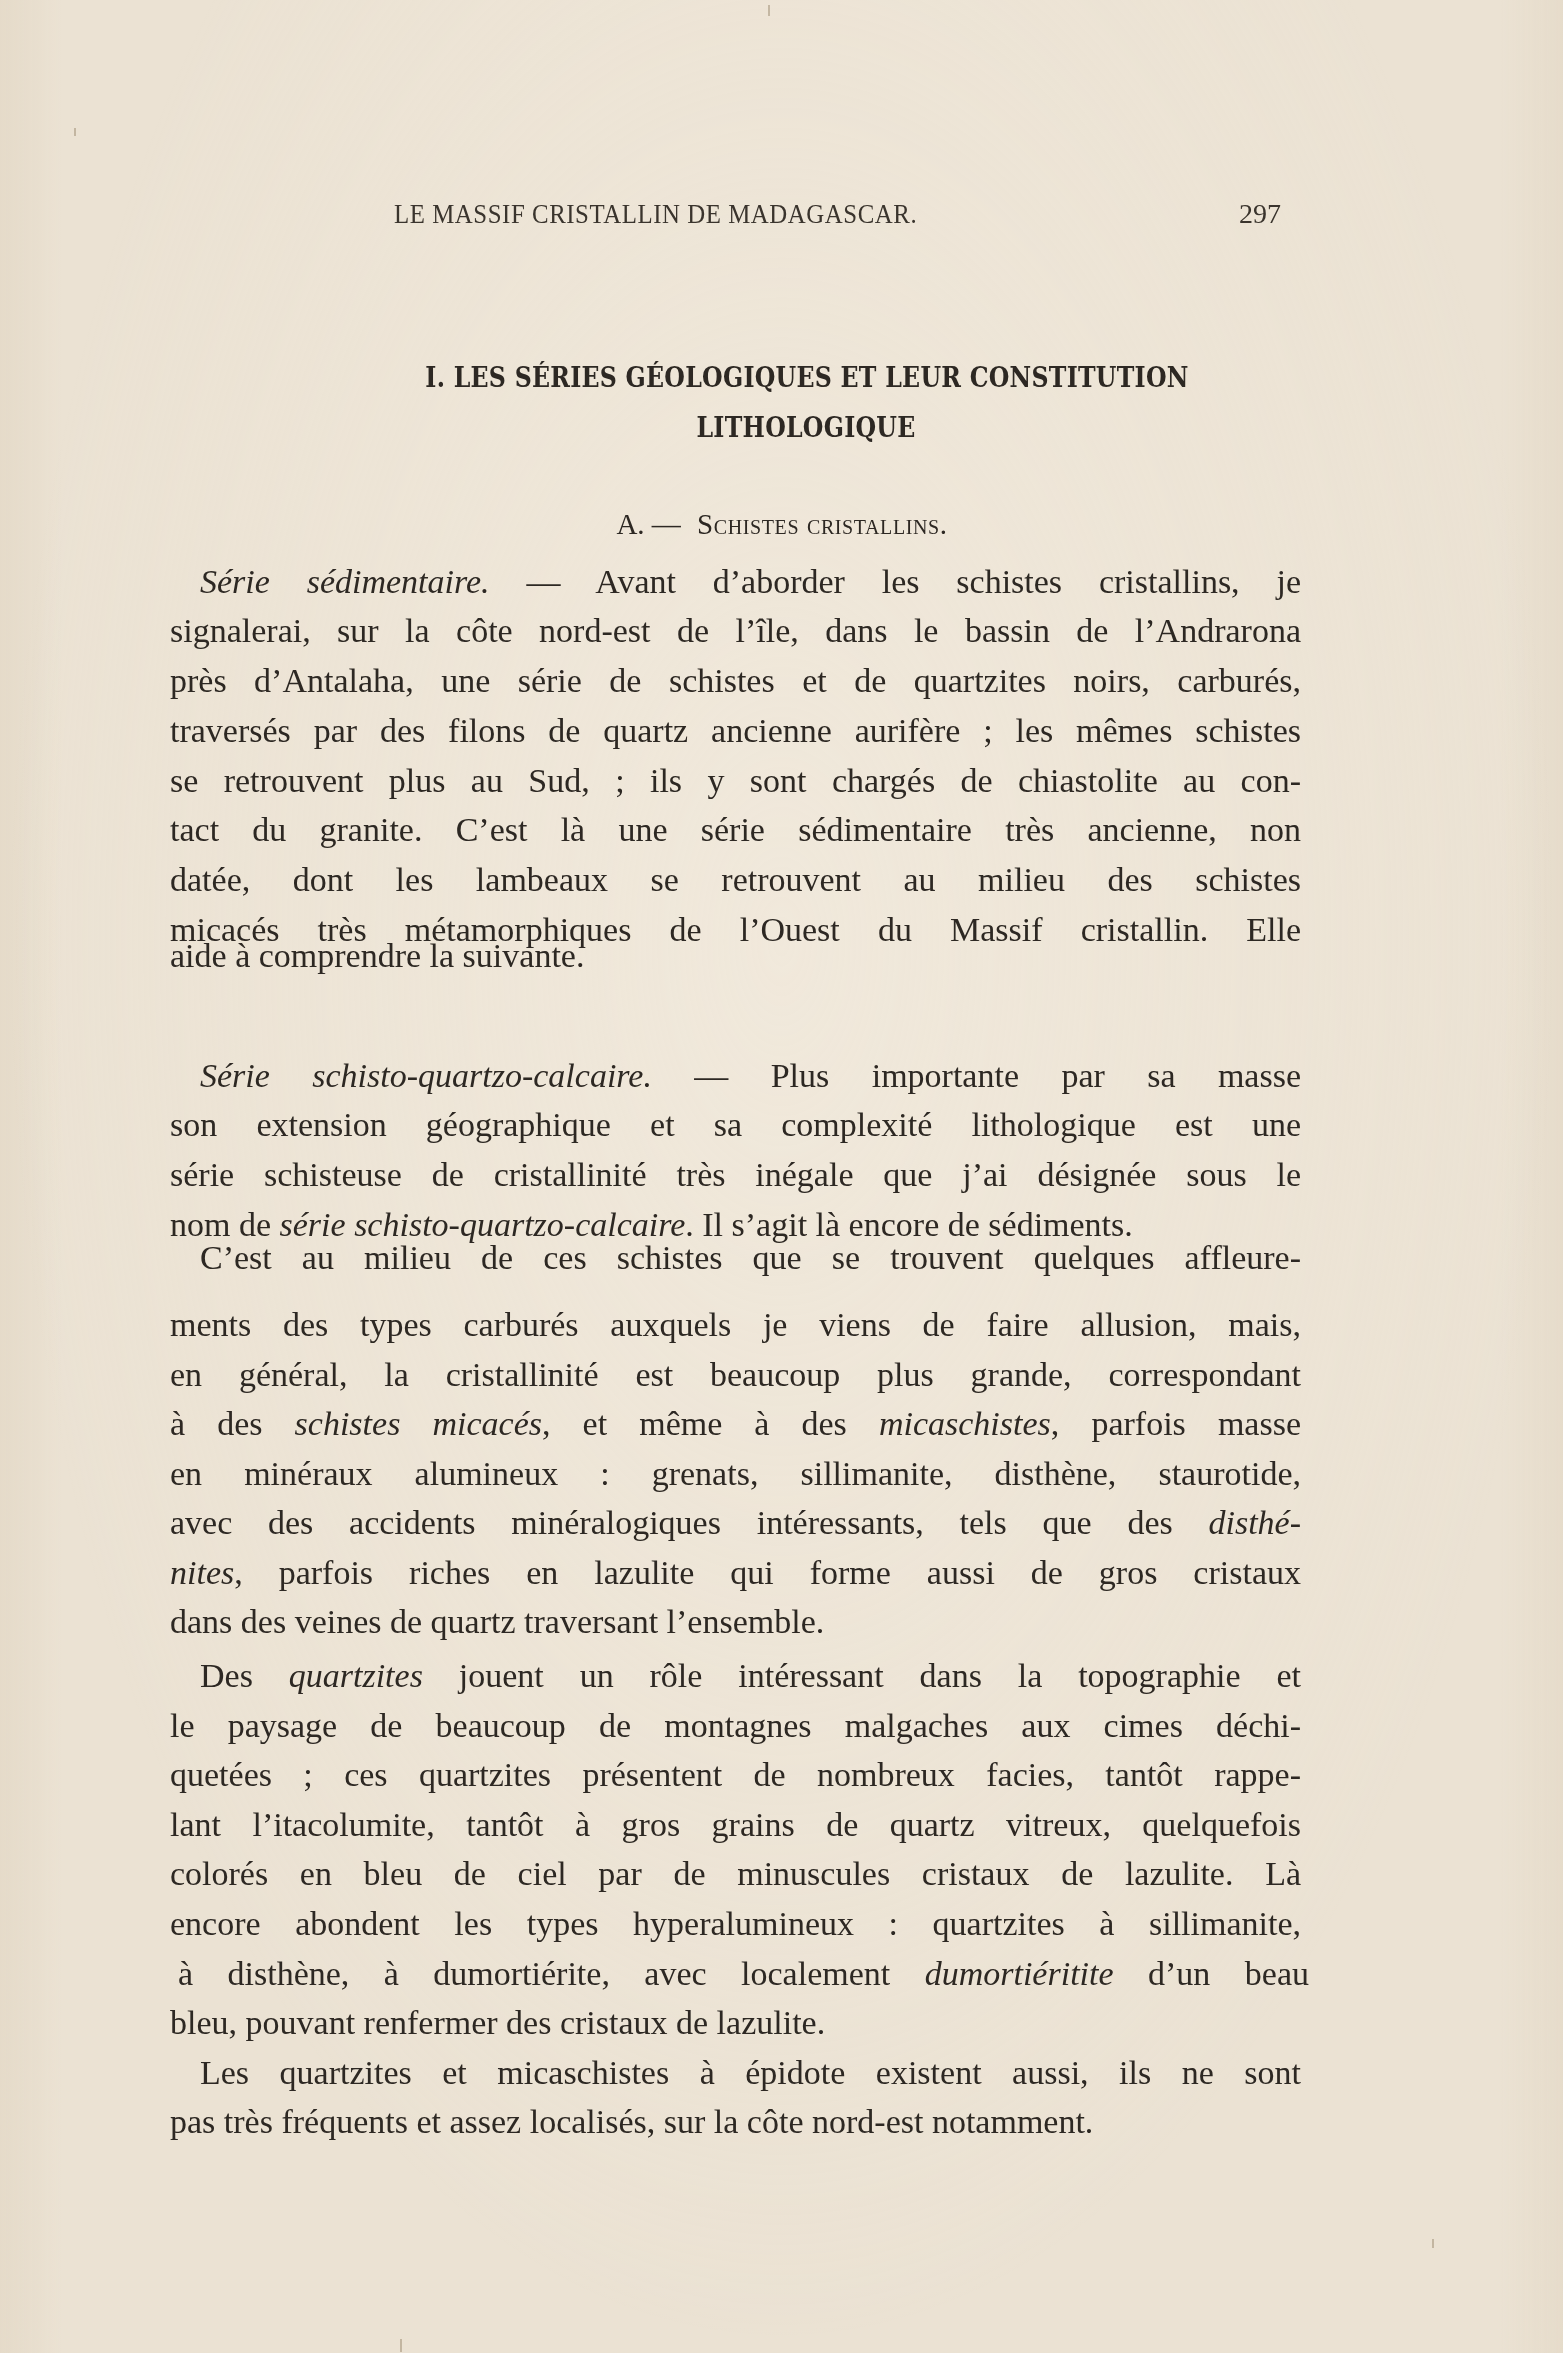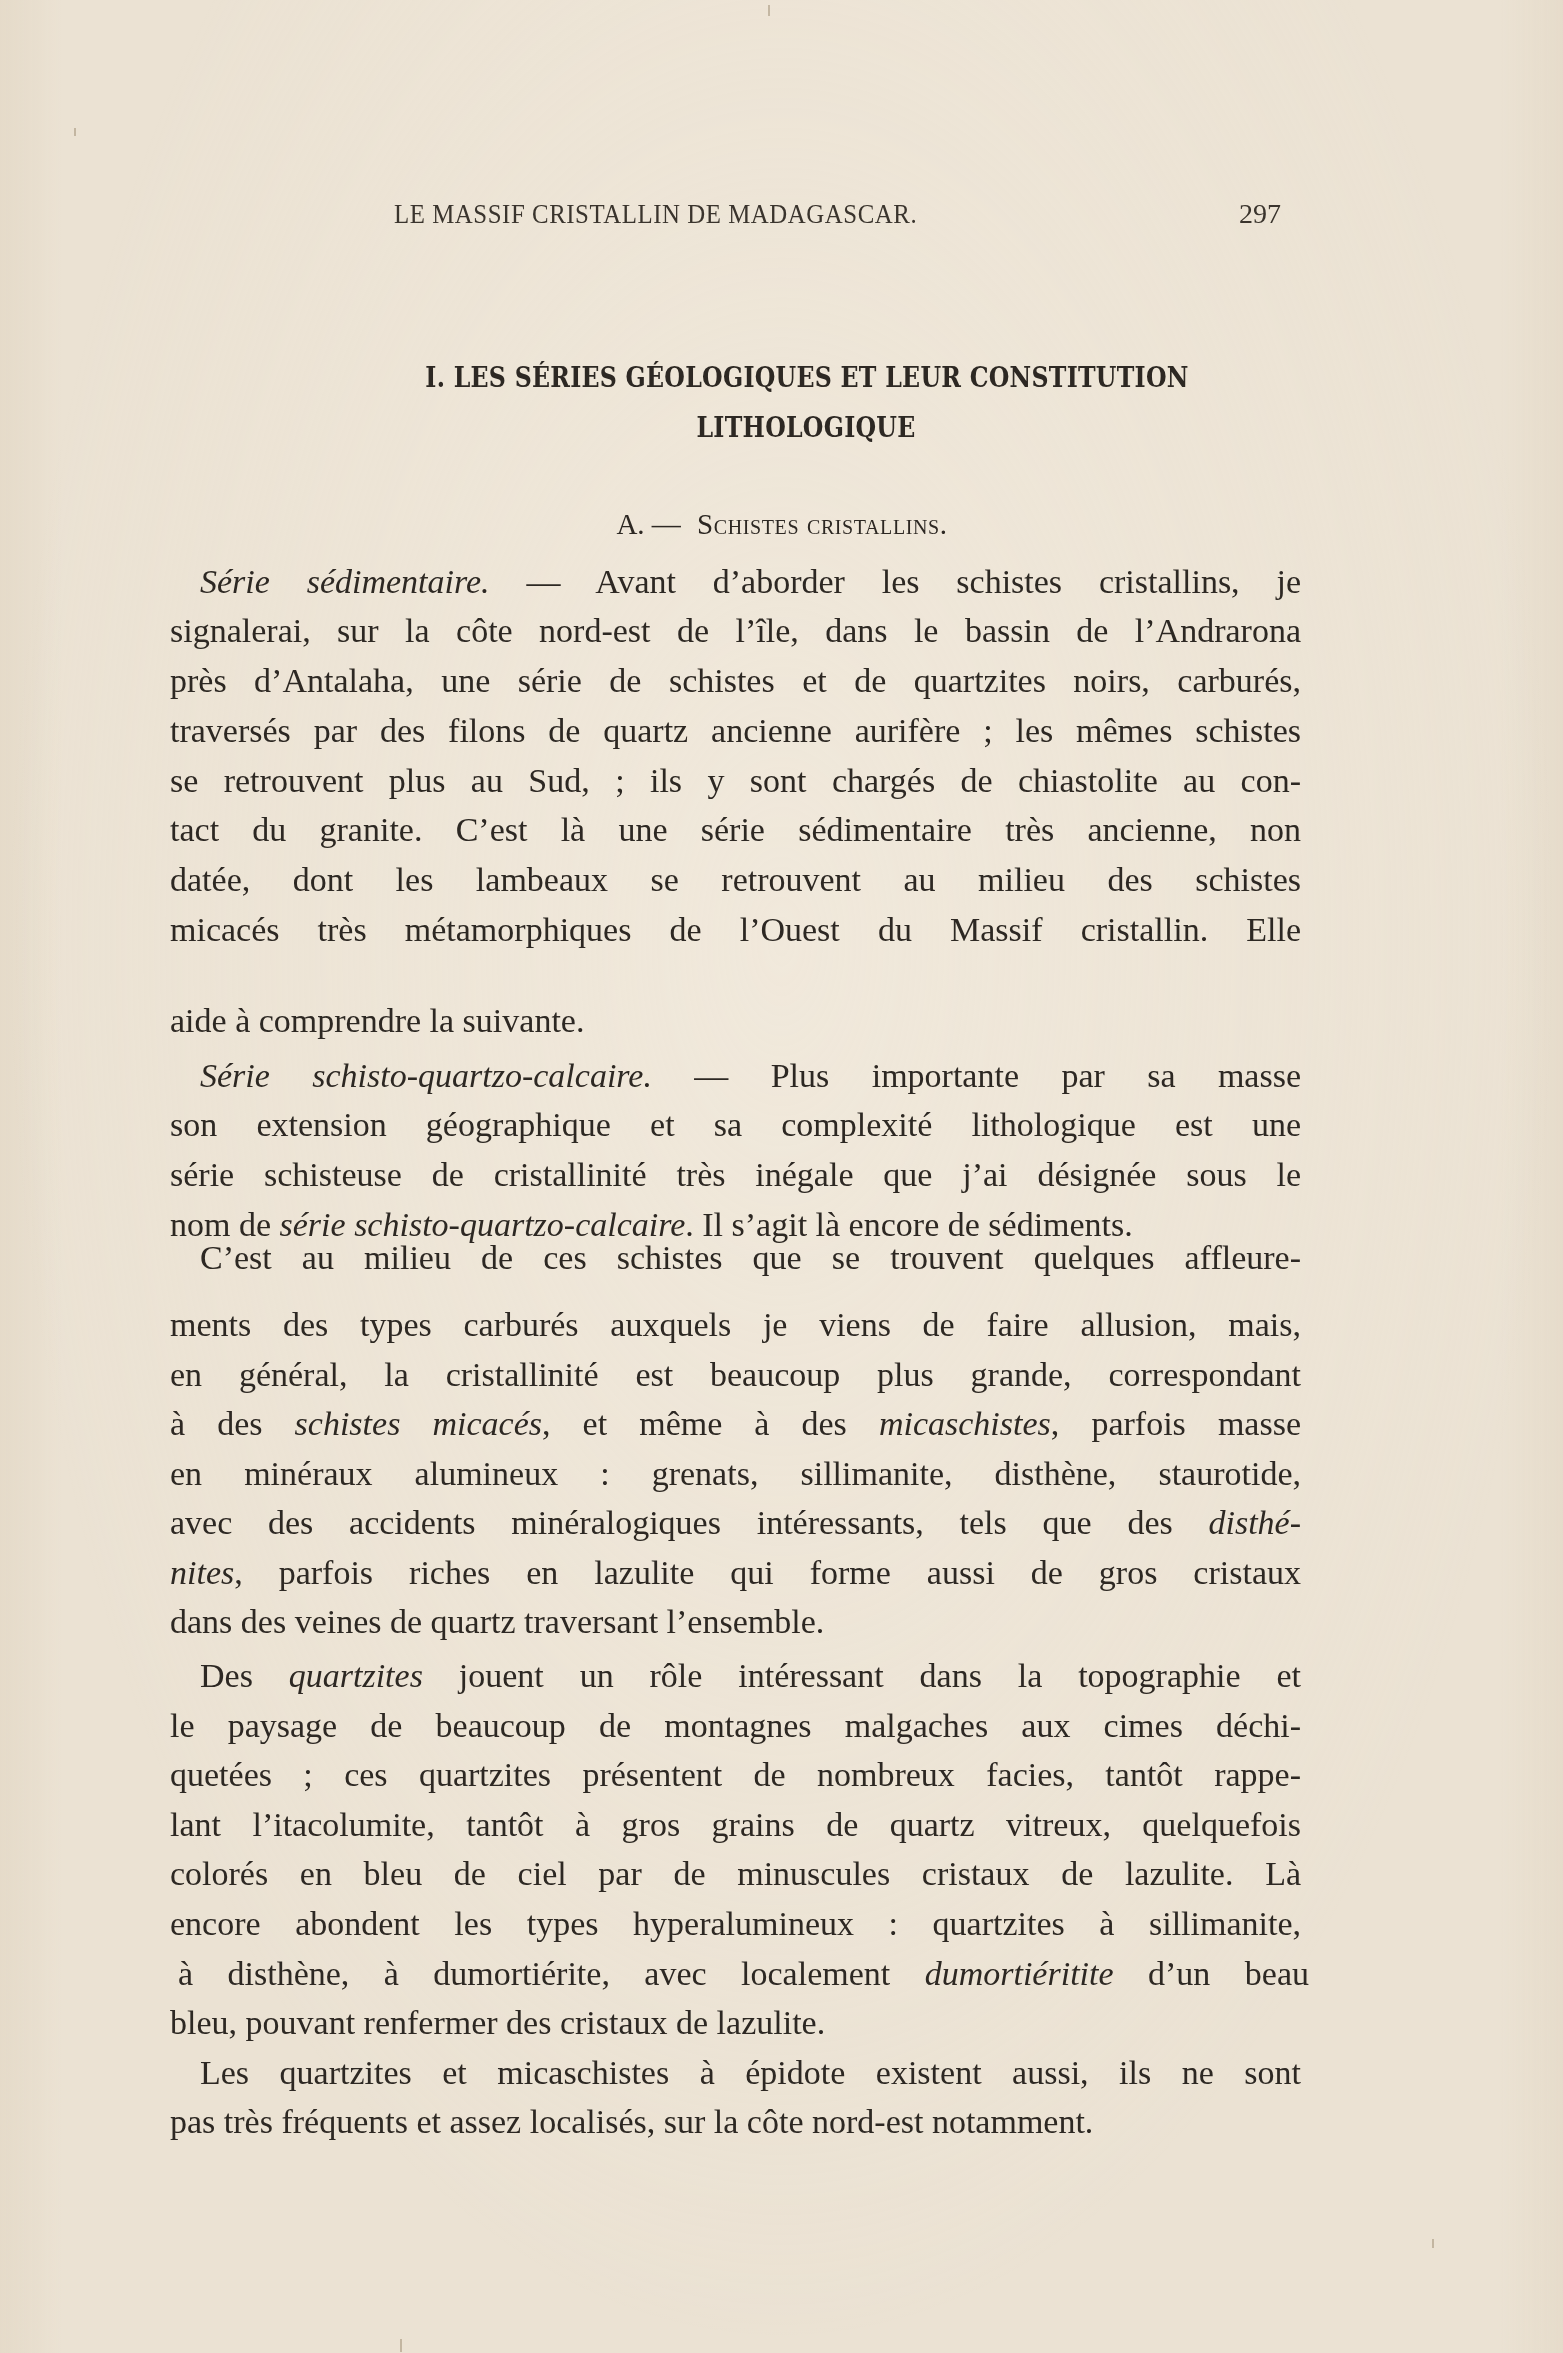--- a/index.html
+++ b/index.html
@@ -136,21 +136,21 @@
   <div class="body-text" id="body-text" style="top:0;">
       <div>
         <div class="ln indent" style="top: 560px;"><span class="it">Série sédimentaire.</span><span> — Avant d’aborder les schistes cristallins, je</span></div>
         <div class="ln" style="top: 609px;"><span>signalerai, sur la côte nord-est de l’île, dans le bassin de l’Andrarona</span></div>
         <div class="ln" style="top: 659px;"><span>près d’Antalaha, une série de schistes et de quartzites noirs, carburés,</span></div>
         <div class="ln" style="top: 709px;"><span>traversés par des filons de quartz ancienne aurifère ; les mêmes schistes</span></div>
         <div class="ln" style="top: 759px;"><span>se retrouvent plus au Sud, ; ils y sont chargés de chiastolite au con-</span></div>
         <div class="ln" style="top: 808px;"><span>tact du granite. C’est là une série sédimentaire très ancienne, non</span></div>
         <div class="ln" style="top: 858px;"><span>datée, dont les lambeaux se retrouvent au milieu des schistes</span></div>
         <div class="ln" style="top: 908px;"><span>micacés très métamorphiques de l’Ouest du Massif cristallin. Elle</span></div>
-        <div class="ln last" style="top: 999px;"><span>aide à comprendre la suivante.</span></div>
+        <div class="ln last" style="top: 934px;"><span>aide à comprendre la suivante.</span></div>
       </div>
       <div>
         <div class="ln indent" style="top: 1054px;"><span class="it">Série schisto-quartzo-calcaire.</span><span> — Plus importante par sa masse</span></div>
         <div class="ln" style="top: 1103px;"><span>son extension géographique et sa complexité lithologique est une</span></div>
         <div class="ln" style="top: 1153px;"><span>série schisteuse de cristallinité très inégale que j’ai désignée sous le</span></div>
         <div class="ln last" style="top: 1203px;"><span>nom de </span><span class="it">série schisto-quartzo-calcaire</span><span>. Il s’agit là encore de sédiments.</span></div>
       </div>
       <div>
         <div class="ln indent" style="top: 1236px;"><span>C’est au milieu de ces schistes que se trouvent quelques affleure-</span></div>
         <div class="ln" style="top: 1303px;"><span>ments des types carburés auxquels je viens de faire allusion, mais,</span></div>

